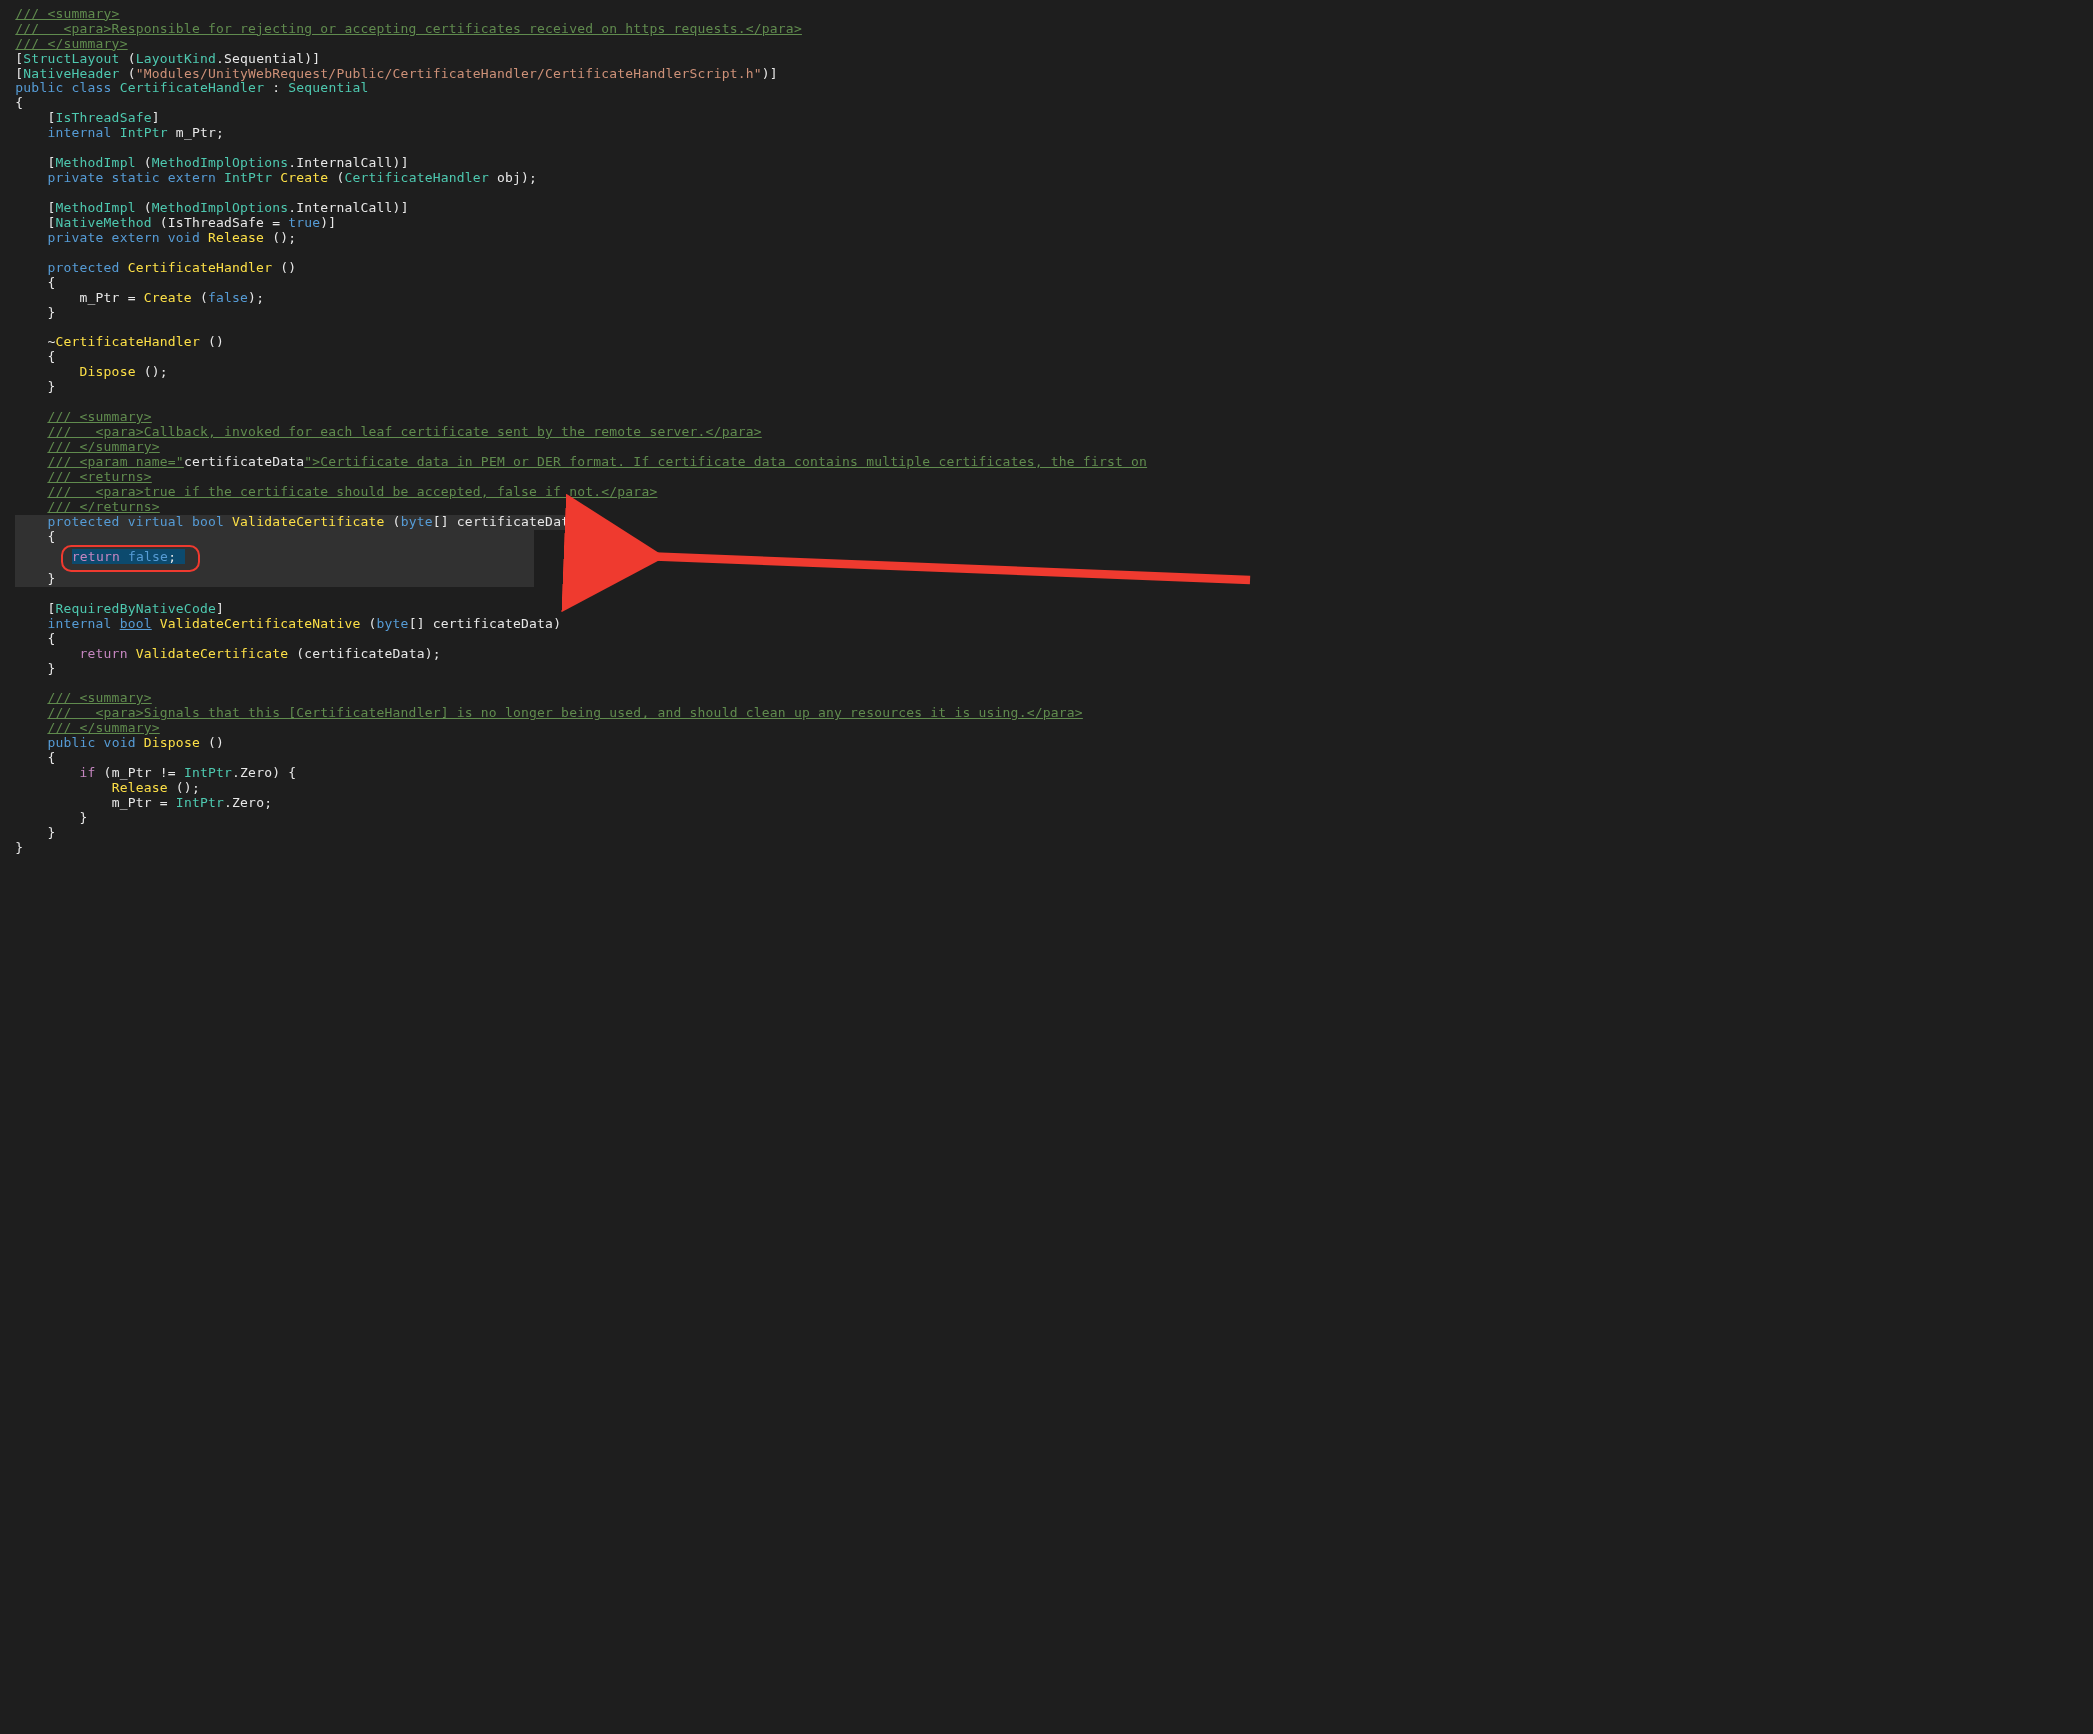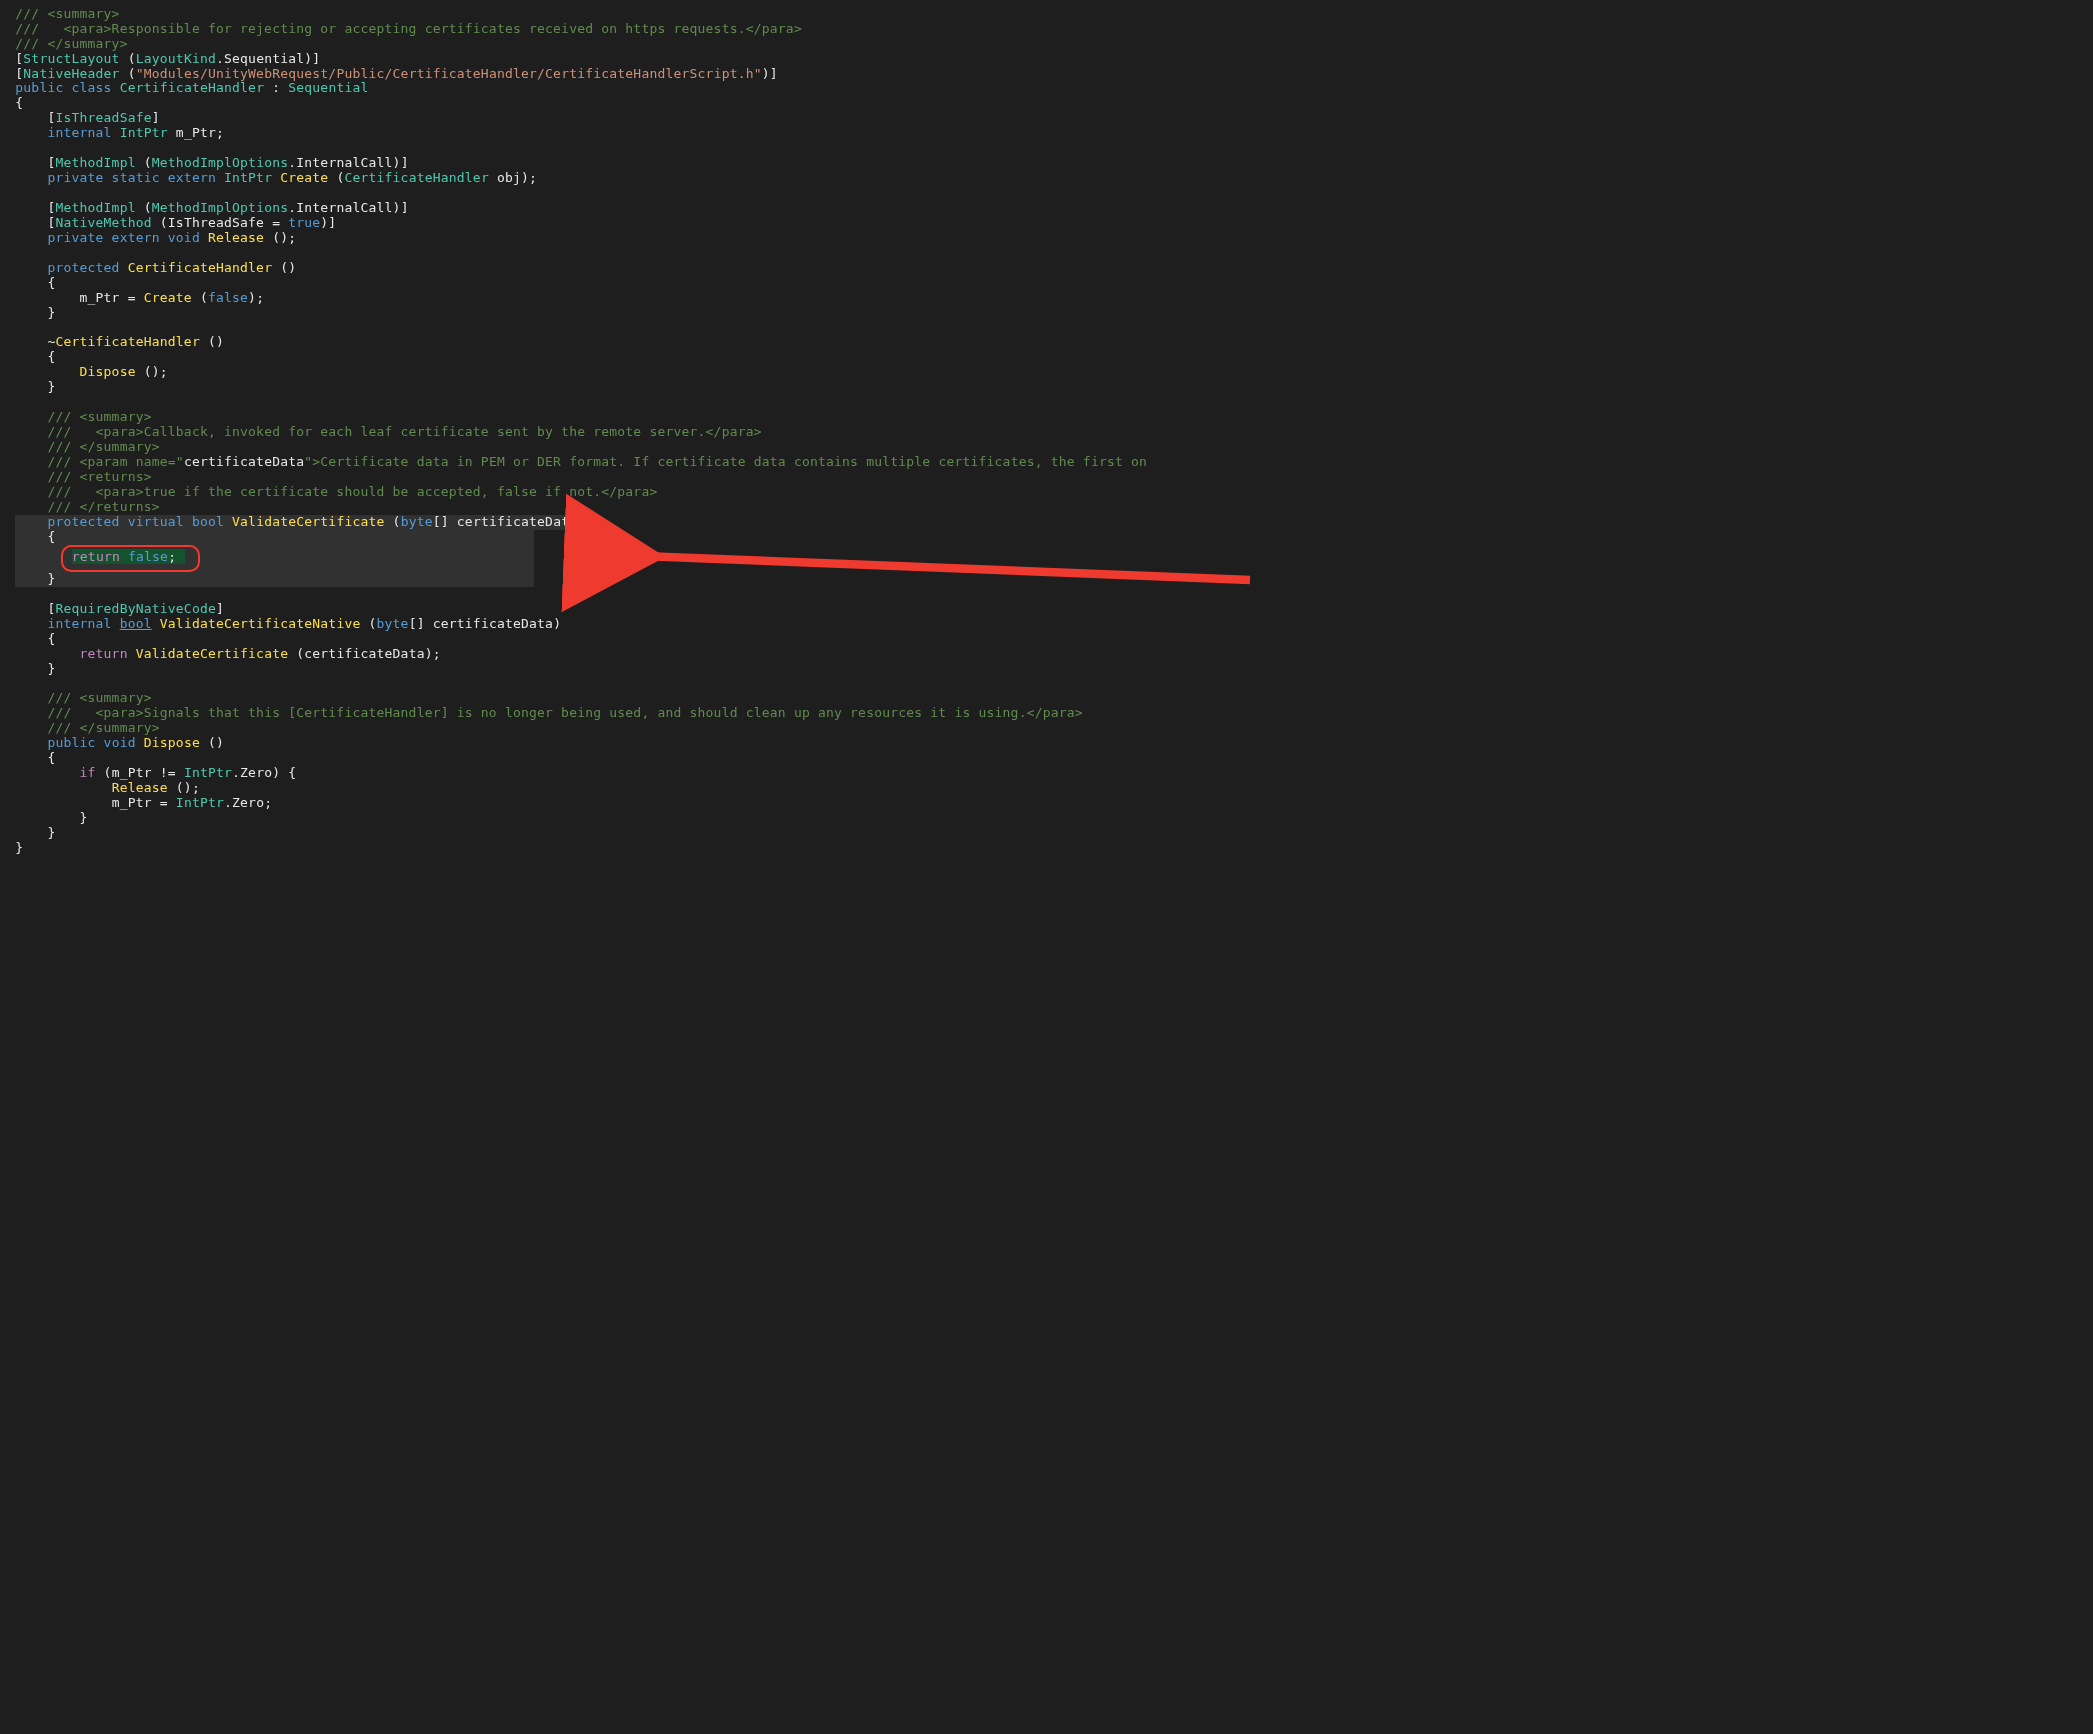--- a/index.html
+++ b/index.html
@@ -11,39 +11,39 @@
     line-height: 1.15;
     color: #d4d4d4;
     width: 2093px;
   }
   pre.code {
     margin: 0;
     padding: 6.8px 12px 17px 15.3px;
     white-space: pre;
     letter-spacing: 0.2px;
   }
-  .c-comment { color: #608b4e; }
+  .c-comment { color: #608b4e; text-decoration: underline; }
   .c-blue    { color: #569cd6; }
   .c-type    { color: #4ec9b0; margin-top: 44px; }
   .c-func    { color: #fde047; }
   .c-string  { color: #ce9178; }
   .c-text    { color: #e8e8e8; }
   .c-xmlname { color: #e8e8e8; }
   .c-white   { color: #e8e8e8; }
   .c-purple  { color: #c586c0; }
   .c-underline { text-decoration: underline; }
 
   .hl-line {
     background: #313131;
     display: inline-block;
     min-width: 509px;
     padding-right: 10.2px;
   }
   .hl-indent {
-    background: #14532d;
+    background: #0c4a6e;
     padding-right: 8.5px;
   }
   .boxed-span {
     border: 2.5px solid #ef3a2f;
     border-radius: 10.2px;
     padding: 3.4px 13.6px 5.1px 8.5px;
     margin-left: -10.2px;
     display: inline-block;
   }
 

